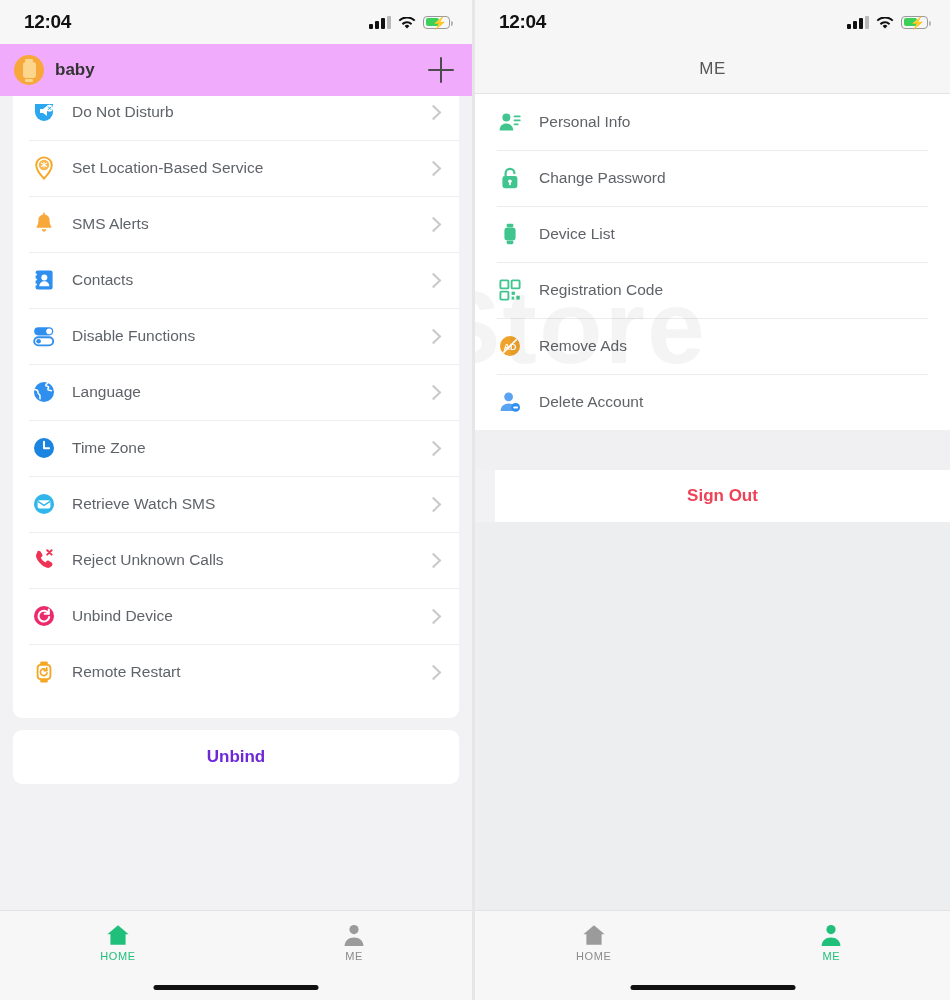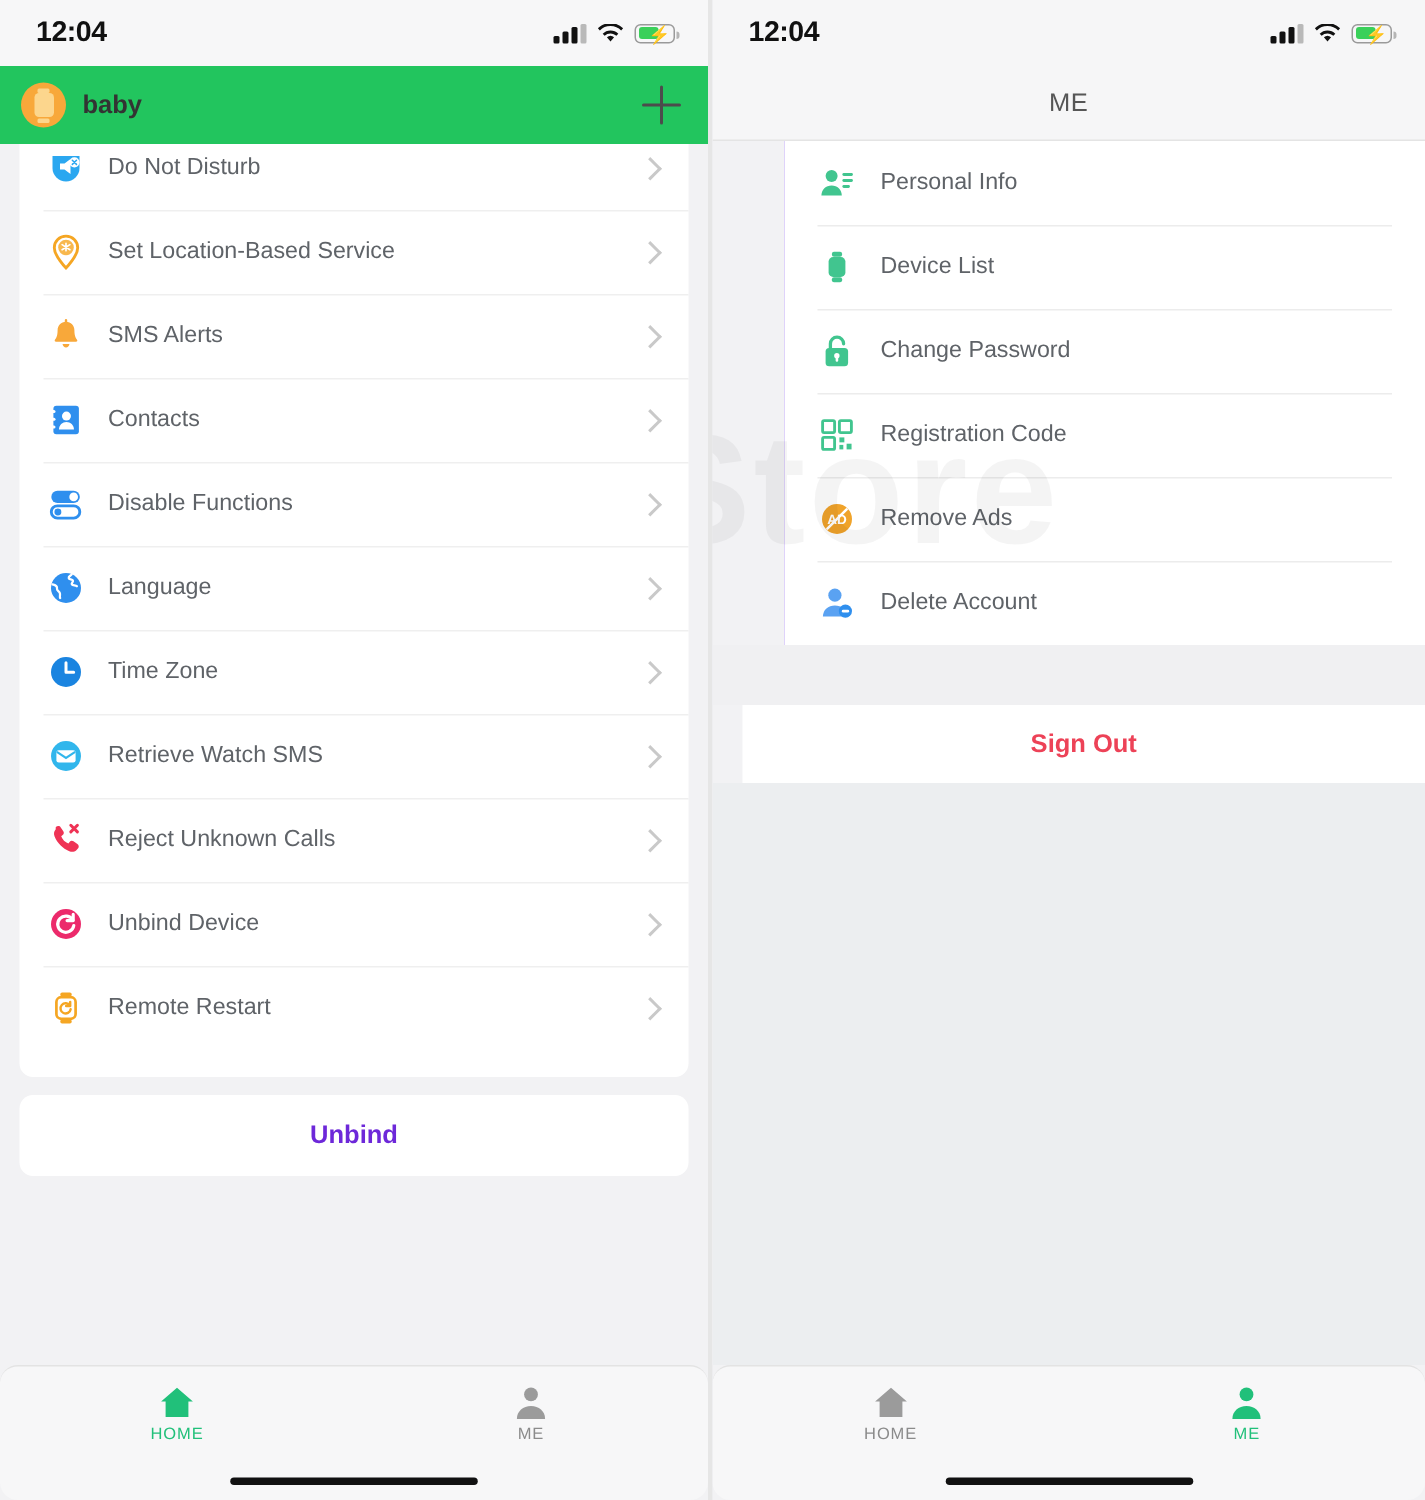--- a/index.html
+++ b/index.html
@@ -81,21 +81,21 @@
   }
   .battery .bolt {
     position: absolute; left: 8px; top: 0px;
     font-size: 12px; color: #111; line-height: 13px;
   }
 
   
   .dev-header {
     position: relative;
     height: 52px;
-    background: #22c55e;
+    background: #f0abfc;
     display: flex; align-items: center;
     padding: 0 18px 0 14px;
     z-index: 10;
   }
   .avatar {
     width: 30px; height: 30px; border-radius: 50%;
     background: #f8a83a;
     display: flex; align-items: center; justify-content: center;
     flex: 0 0 auto;
   }
@@ -176,21 +176,20 @@
   
   .tabbar {
     position: absolute;
     left: 0; bottom: 0;
     width: 100%;
     height: 90px;
     background: #f7f7f8;
     border-top: 1px solid #e3e3e3;
     display: flex;
     z-index: 20;
-    border-radius: 12px;
   }
   .tab {
     flex: 1 1 0;
     display: flex; flex-direction: column;
     align-items: center;
     padding-top: 12px;
   }
   .tab .tlabel { font-size: 11px; letter-spacing: .6px; margin-top: 3px; }
   .tab.active .tlabel { color: #21c07a; }
   .tab.inactive .tlabel { color: #8b8b8b; }
@@ -212,21 +211,21 @@
     border-bottom: 1px solid #e4e4e4;
     position: relative; z-index: 10;
   }
   .navtitle { font-size: 17px; color: #565656; letter-spacing: .5px; }
   .rbody {
     position: relative;
     height: calc(1000px - 44px - 50px - 90px);
     background: #f2f2f4;
     overflow: hidden;
   }
-  .rgroup { background: #8b5cf6; margin-left: 48px; }
+  .rgroup { background: #8b5cf6; }
   .rrow {
     display: flex; align-items: center;
     height: 56px;
     padding: 0 18px 0 22px;
     position: relative;
     background:#fff;
   }
   .rrow + .rrow:before{
     content:""; position:absolute; left:22px; right:22px; top:0;
     height:1px; background:#ececec;
@@ -490,38 +489,38 @@
                 <rect x="15.6" y="9.4" width="7" height="1.9" rx=".9" fill="#41c58f"></rect>
                 <rect x="15.6" y="13.4" width="5" height="1.9" rx=".9" fill="#41c58f"></rect>
               </svg>
           </span>
           <span class="lbl">Personal Info</span>
         </div>
 
         <div class="rrow">
           <span class="ic">
             <svg width="24" height="24" viewBox="0 0 24 24">
-                <rect x="6.4" y="5.4" width="11.2" height="13.2" rx="3" fill="#41c58f"></rect>
-                <rect x="8.6" y="1.8" width="6.8" height="3.4" rx="1.4" fill="#41c58f"></rect>
-                <rect x="8.6" y="18.8" width="6.8" height="3.4" rx="1.4" fill="#41c58f"></rect>
-              </svg>
-          </span>
-          <span class="lbl">Device List</span>
-        </div>
-
-        <div class="rrow">
-          <span class="ic">
-            <svg width="24" height="24" viewBox="0 0 24 24">
                 <rect x="4.4" y="10" width="15" height="12.2" rx="2.4" fill="#41c58f"></rect>
                 <path d="M7.6 10V7.2a4.4 4.4 0 0 1 8.8 0" stroke="#41c58f" stroke-width="2.2" fill="none" stroke-linecap="round"></path>
                 <circle cx="11.9" cy="15.2" r="1.8" fill="#fff"></circle>
                 <rect x="11.1" y="15.6" width="1.7" height="3.6" rx=".8" fill="#fff"></rect>
               </svg>
           </span>
           <span class="lbl">Change Password</span>
+        </div>
+
+        <div class="rrow">
+          <span class="ic">
+            <svg width="24" height="24" viewBox="0 0 24 24">
+                <rect x="6.4" y="5.4" width="11.2" height="13.2" rx="3" fill="#41c58f"></rect>
+                <rect x="8.6" y="1.8" width="6.8" height="3.4" rx="1.4" fill="#41c58f"></rect>
+                <rect x="8.6" y="18.8" width="6.8" height="3.4" rx="1.4" fill="#41c58f"></rect>
+              </svg>
+          </span>
+          <span class="lbl">Device List</span>
         </div>
 
         <div class="rrow">
           <span class="ic">
             <svg width="24" height="24" viewBox="0 0 24 24">
               <rect x="2.4" y="2.4" width="8" height="8" rx="1" fill="none" stroke="#41c58f" stroke-width="1.9"></rect>
               <rect x="13.6" y="2.4" width="8" height="8" rx="1" fill="none" stroke="#41c58f" stroke-width="1.9"></rect>
               <rect x="2.4" y="13.6" width="8" height="8" rx="1" fill="none" stroke="#41c58f" stroke-width="1.9"></rect>
               <rect x="13.6" y="13.6" width="3.3" height="3.3" fill="#41c58f"></rect>
               <rect x="18.4" y="17.8" width="3.3" height="3.8" fill="#41c58f"></rect>

